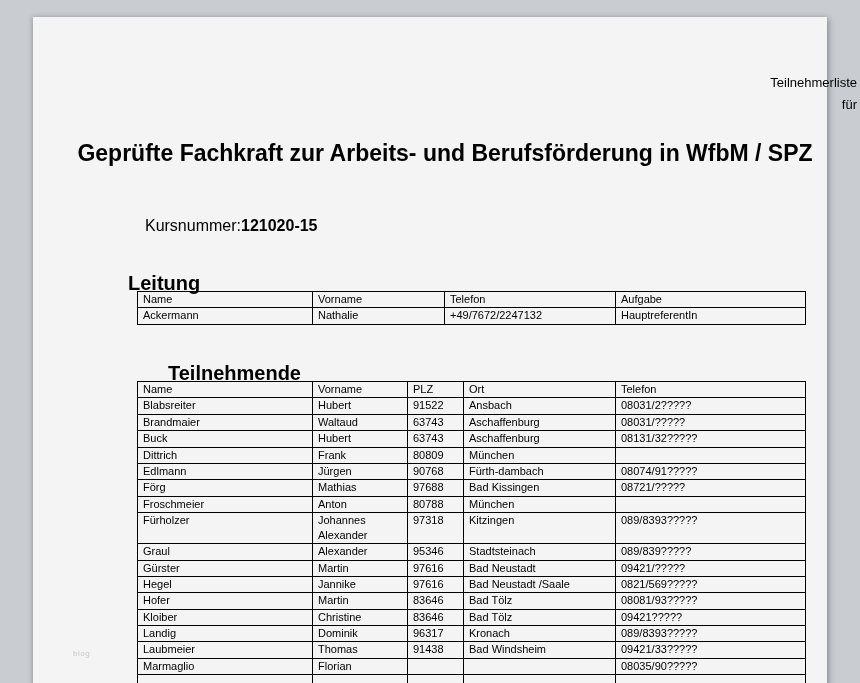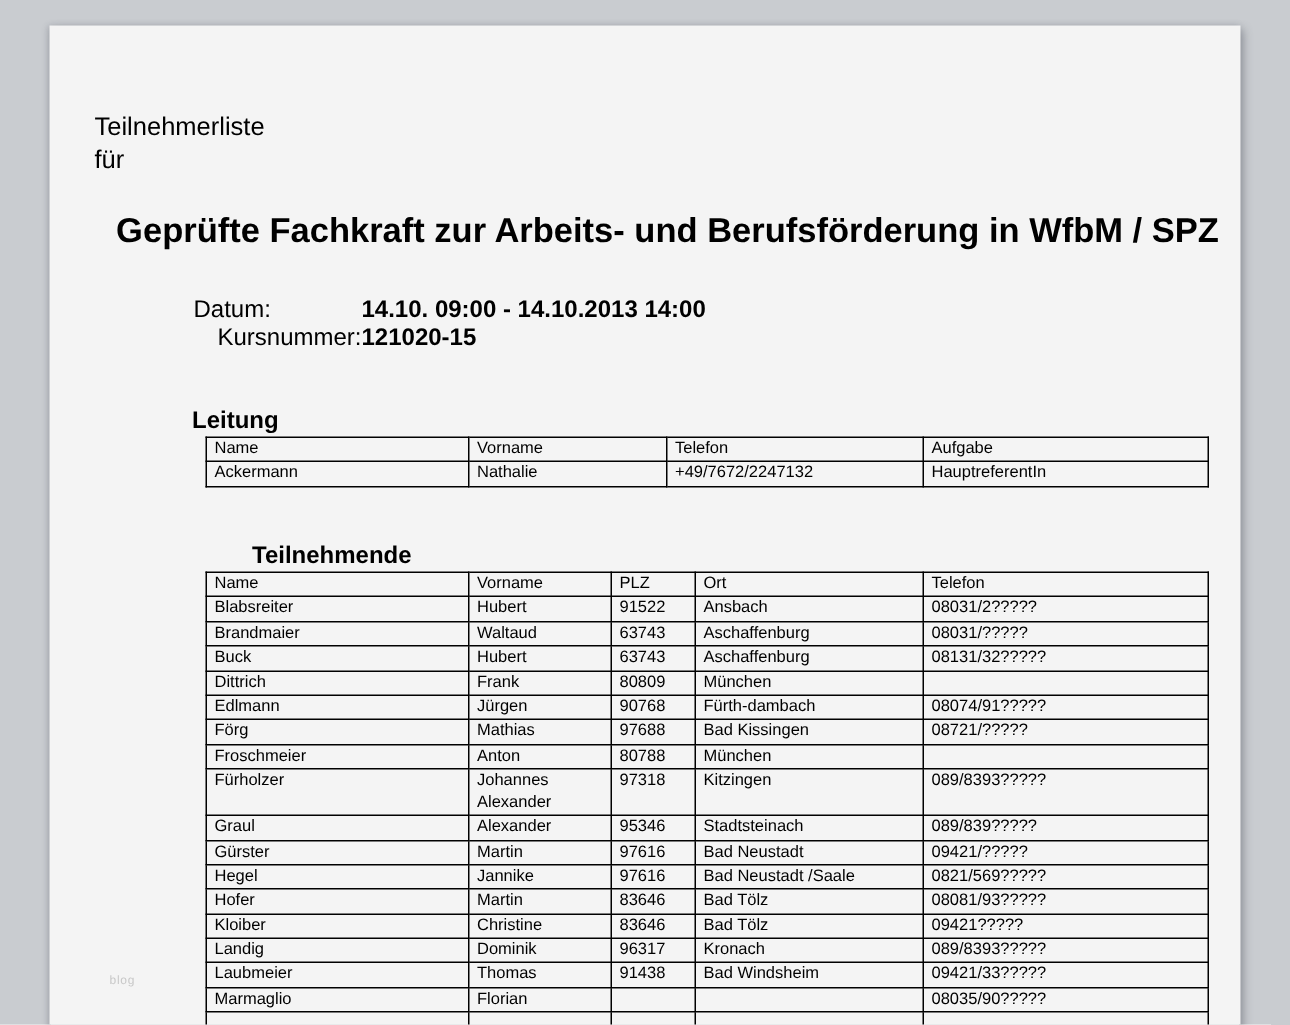--- a/index.html
+++ b/index.html
@@ -13,36 +13,36 @@
     position: absolute; left: 33px; top: 17px; width: 794px; height: 700px;
     background: #f4f4f4;
     box-shadow: 2px 2px 6px rgba(80,85,95,0.45), -1px 0 4px rgba(80,85,95,0.25);
     color: #000;
   }
   .watermark {
     position: absolute; left: 40px; top: 632px;
     font-size: 8px; color: #c8c8c8; letter-spacing: 0.5px;
   }
   .title1, .title2 {
-    position: absolute; left: 0; width: 100%; text-align: left;
-    font-size: 17px; 
+    position: absolute; left: 0; width: 100%; text-align: right;
+    font-size: 13px; 
   }
   .title1 { top: 58px; left: 30px; }
   .title2 { top: 80px; left: 30px; }
   .course {
     position: absolute; top: 123px; left: 0; width: 100%; text-align: center;
     font-size: 23px; font-weight: bold; padding-left: 30px; box-sizing: border-box;
   }
   .meta { position: absolute; left: 96px; font-size: 16px; }
   .meta .lbl { display: inline-block; width: 112px; }
   .meta .val { font-weight: bold; }
   .meta.datum { top: 181px; }
   .meta.kurs { top: 200px; text-align: right; }
   .section-title {
-    position: absolute; left: 95px; font-size: 16px; font-weight: bold;
+    position: absolute; left: 95px; font-size: 20px; font-weight: bold;
   }
   .sec-leitung { top: 255px; }
   .sec-teil { top: 345px; margin-left: 40px; }
   table.doc {
     position: absolute; left: 104px; border-collapse: collapse;
     font-size: 11px; table-layout: fixed;
   }
   table.doc td {
     border: 1px solid #000; padding: 0 5px; height: 15.4px; line-height: 15px;
     vertical-align: top; white-space: nowrap; overflow: hidden;
@@ -54,23 +54,20 @@
 </head>
 <body>
 
 <div class="page">
   <div class="watermark">blog</div>
 
   <div class="title1">Teilnehmerliste</div>
   <div class="title2">für</div>
   <div class="course">Geprüfte Fachkraft zur Arbeits- und Berufsförderung in WfbM / SPZ</div>
 
-  <div class="meta datum">
-    <span class="lbl">Datum:</span><span class="val">14.10. 09:00 -  14.10.2013 14:00</span>
-  </div>
   <div class="meta kurs">
     <span class="lbl">Kursnummer:</span><span class="val">121020-15</span>
   </div>
 
   <div class="section-title sec-leitung">Leitung</div>
   <table class="doc t-leitung">
     <colgroup>
         <col style="width:175px">
         <col style="width:132px">
         <col style="width:171px">

